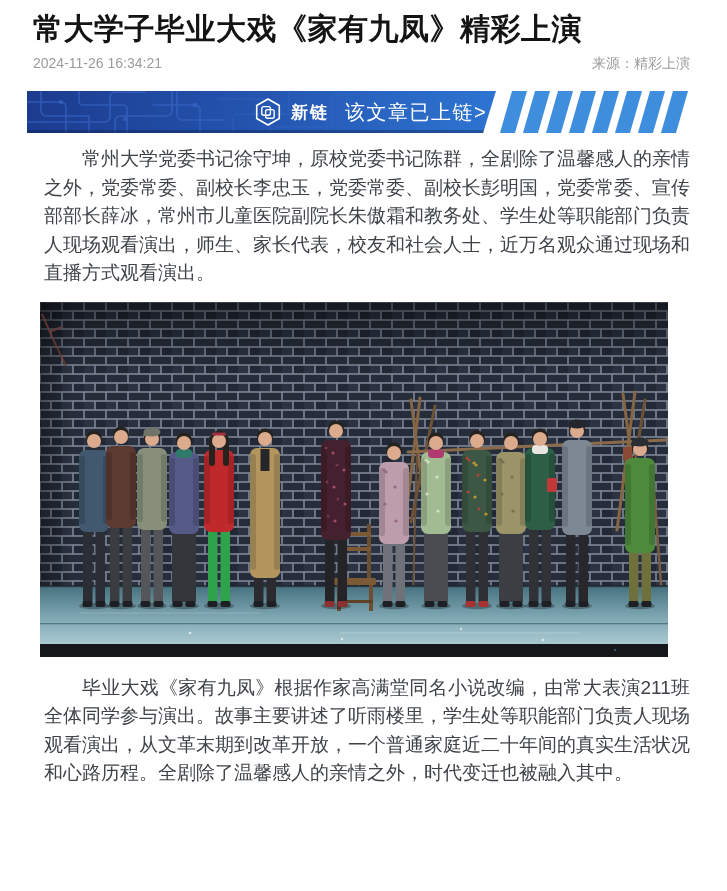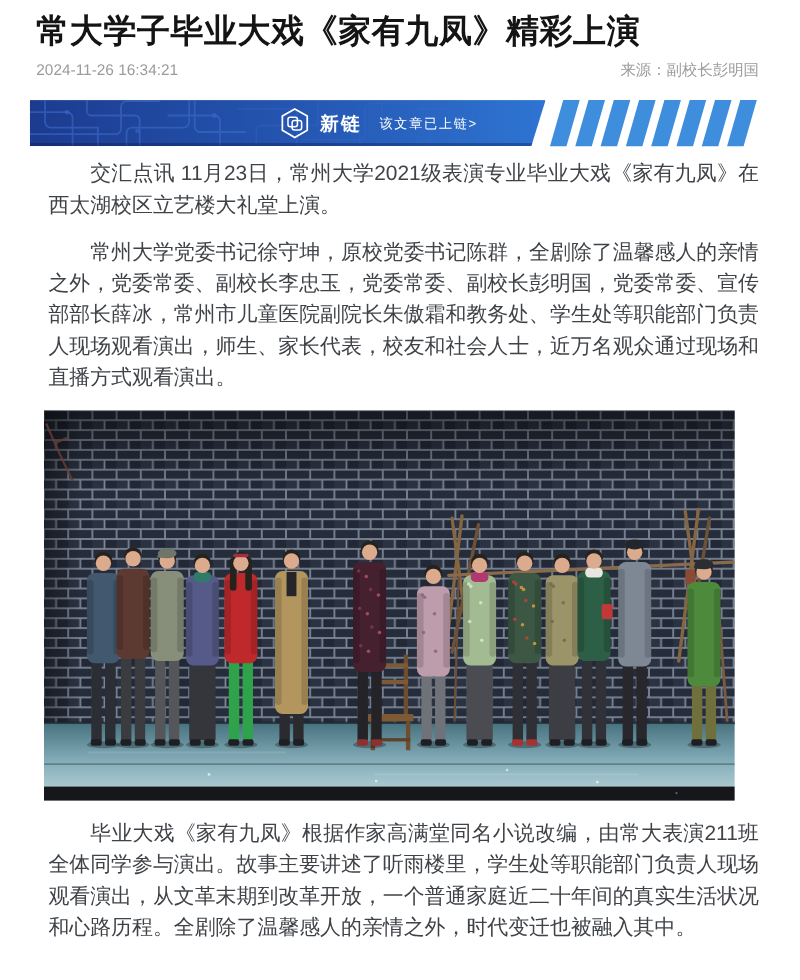--- a/index.html
+++ b/index.html
@@ -26,21 +26,21 @@
     position:relative; width:470px; height:42px; overflow:hidden;
     background:linear-gradient(90deg,var(--banner-grad-start,#1c3b8e) 0%,var(--banner-grad-mid,#2455b0) 50%,var(--banner-grad-end,#2e74d2) 100%);
     clip-path:polygon(0 0,100% 0,calc(100% - 13px) 100%,0 100%);
     display:flex; align-items:center;
   }
   .banner-main::after { content:""; position:absolute; left:0; right:0; bottom:0; height:3px; background:rgba(8,24,70,.35); }
   .circuit { position:absolute; left:0; top:0; }
   .banner-content { position:relative; display:flex; align-items:center; padding-left:226px; color:#fff; white-space:nowrap; }
   .chain-icon { width:30px; height:30px; flex:0 0 auto; }
   .brand { font-size:17px; font-weight:bold; margin-left:8px; letter-spacing:2px; }
-  .status { font-size:12px; margin-left:16px; letter-spacing:1.5px; }
+  .status { font-size:20px; margin-left:16px; letter-spacing:1.5px; }
   .stripes { display:flex; margin-left:10px; align-items:stretch; height:42px; }
   .stripes i { display:block; width:15px; height:42px; margin-right:8px; background:var(--banner-stripe,#3e8edd); transform:skewX(-16deg); }
 
   
   .article { margin-top:12px; }
   .article p {
     margin:0 0 14px 11px; text-indent:2em; text-align:justify;
     font-size:19px; line-height:28.5px; color:var(--body-text,#3f4348);
   }
   .photo-wrap { margin:12px 0 17px 7px; width:628px; height:355px; line-height:0; }
@@ -48,21 +48,21 @@
 </head>
 <body>
 
 <div class="page">
 
   <h1 class="title">常大学子毕业大戏《家有九凤》精彩上演</h1>
 
 
   <div class="meta-row">
     <span>2024-11-26 16:34:21</span>
-    <span>来源：副校长彭明国</span>
+    <span>来源：精彩上演</span>
   </div>
 
   <div class="banner">
     <div class="banner-main">
       <svg class="circuit" width="440" height="42" viewBox="0 0 440 42">
         <g fill="none" stroke="var(--circuit-line,#3e6ccc)" stroke-width="1.6" opacity=".6" stroke-linecap="round">
           <path d="M0 11 H34 a5 5 0 0 1 5 5 V42"></path>
           <path d="M14 0 V20 a5 5 0 0 0 5 5 H62 V42"></path>
           <path d="M0 31 H78 a5 5 0 0 0 5 -5 V6 a5 5 0 0 1 5 -5 H118"></path>
           <path d="M52 0 V10 a4 4 0 0 0 4 4 H96 a4 4 0 0 1 4 4 V42"></path>
@@ -101,21 +101,20 @@
         <i></i>
         <i></i>
         <i></i>
         <i></i>
         <i></i>
         <i></i>
     </div>
   </div>
 
   <div class="article">
-    <p>交汇点讯 11月23日，常州大学2021级表演专业毕业大戏《家有九凤》在西太湖校区立艺楼大礼堂上演。</p>
     <p>常州大学党委书记徐守坤，原校党委书记陈群，全剧除了温馨感人的亲情之外，党委常委、副校长李忠玉，党委常委、副校长彭明国，党委常委、宣传部部长薛冰，常州市儿童医院副院长朱傲霜和教务处、学生处等职能部门负责人现场观看演出，师生、家长代表，校友和社会人士，近万名观众通过现场和直播方式观看演出。</p>
 
     <div class="photo-wrap">
       <svg width="628" height="355" viewBox="0 0 628 355">
         <defs>
           <pattern id="brick" width="22" height="18" patternUnits="userSpaceOnUse">
             <rect width="22" height="18" fill="#7d8697"></rect>
             <rect x="0.8" y="0.8" width="20.4" height="7.4" fill="#262d3a"></rect>
             <rect x="-10.2" y="9.8" width="20.4" height="7.4" fill="#2b3342"></rect>
             <rect x="11.8" y="9.8" width="20.4" height="7.4" fill="#222835"></rect>

